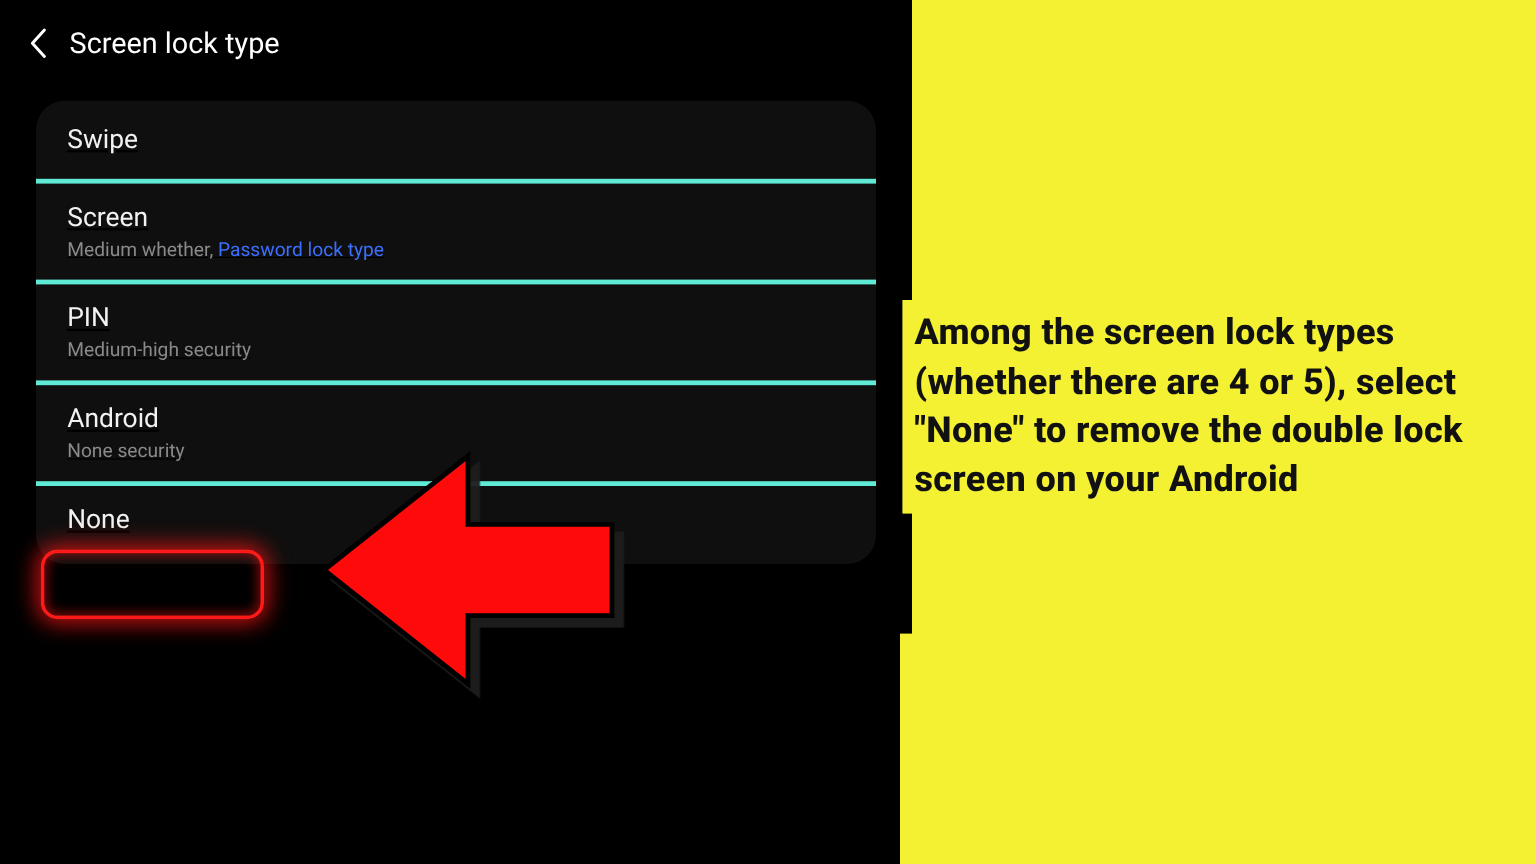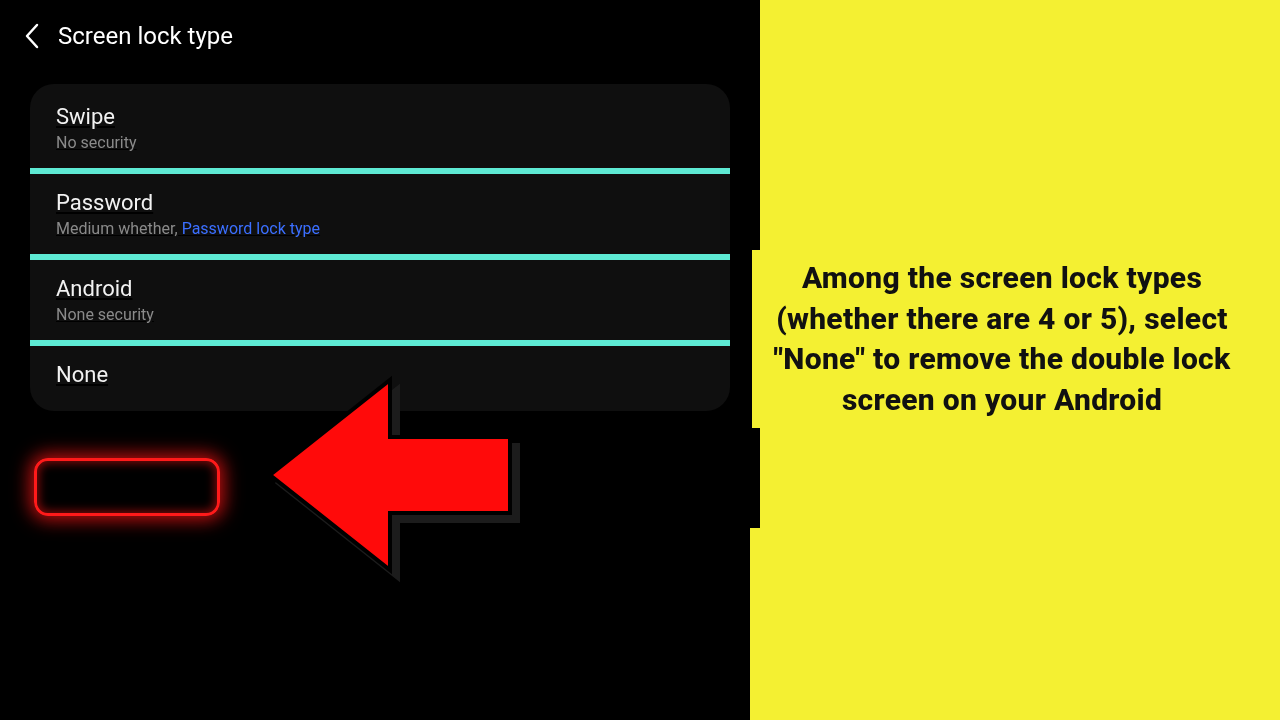--- a/index.html
+++ b/index.html
@@ -41,21 +41,21 @@
   .card {
     background: #0f0f0f;
     border-radius: 24px;
     margin: 12px 30px 0 30px;
     padding: 4px 0;
     overflow: hidden;
   }
 
   .option {
     padding: 16px 26px 16px 26px;
-    border-bottom: 6px solid #5eead4;
+    border-bottom: 4px solid #5eead4;
     cursor: pointer;
   }
   .option:last-child { border-bottom: none; padding-bottom: 20px; padding-left: 26px;}
   .option-title {
     color: #f2f2f2;
     font-size: 22px;
     font-weight: 400;
     margin-bottom: 4px;
   }
   .option-sub {
@@ -92,21 +92,20 @@
     right: 28px;
     top: 250px;
     width: 500px;
     background: #f4f032;
     padding: 8px 10px;
   }
   .instruction-text {
     color: #111;
     font-size: 30px;
     font-weight: 800;
-    text-align: center;
     line-height: 1.35;
     letter-spacing: 0.3px;
   }
 </style>
 </head>
 <body>
 
 <div class="yellow-block"></div>
 
 <div class="phone-area">
@@ -117,30 +116,33 @@
         <polyline points="13,2 3,13 13,24" fill="none" stroke="#ffffff" stroke-width="2.5" stroke-linecap="round" stroke-linejoin="round"></polyline>
       </svg>
     </span>
     <div class="header-title">Screen lock type</div>
   </div>
 
   <div class="card">
 
     <div class="option">
       <div class="option-title">Swipe</div>
-      <div class="option-sub">No security</div>
     </div>
 
     <div class="option">
-      <div class="option-title">Password</div>
+      <div class="option-title">Screen</div>
       <div class="option-sub">
         <span>Medium whether, </span><span class="current">Password lock type</span>
       </div>
     </div>
 
+    <div class="option">
+      <div class="option-title">PIN</div>
+      <div class="option-sub">Medium-high security</div>
+    </div>
 
     <div class="option">
       <div class="option-title">Android</div>
       <div class="option-sub">None security</div>
     </div>
 
     <div class="option none">
       <div class="option-title">None</div>
     </div>
 

